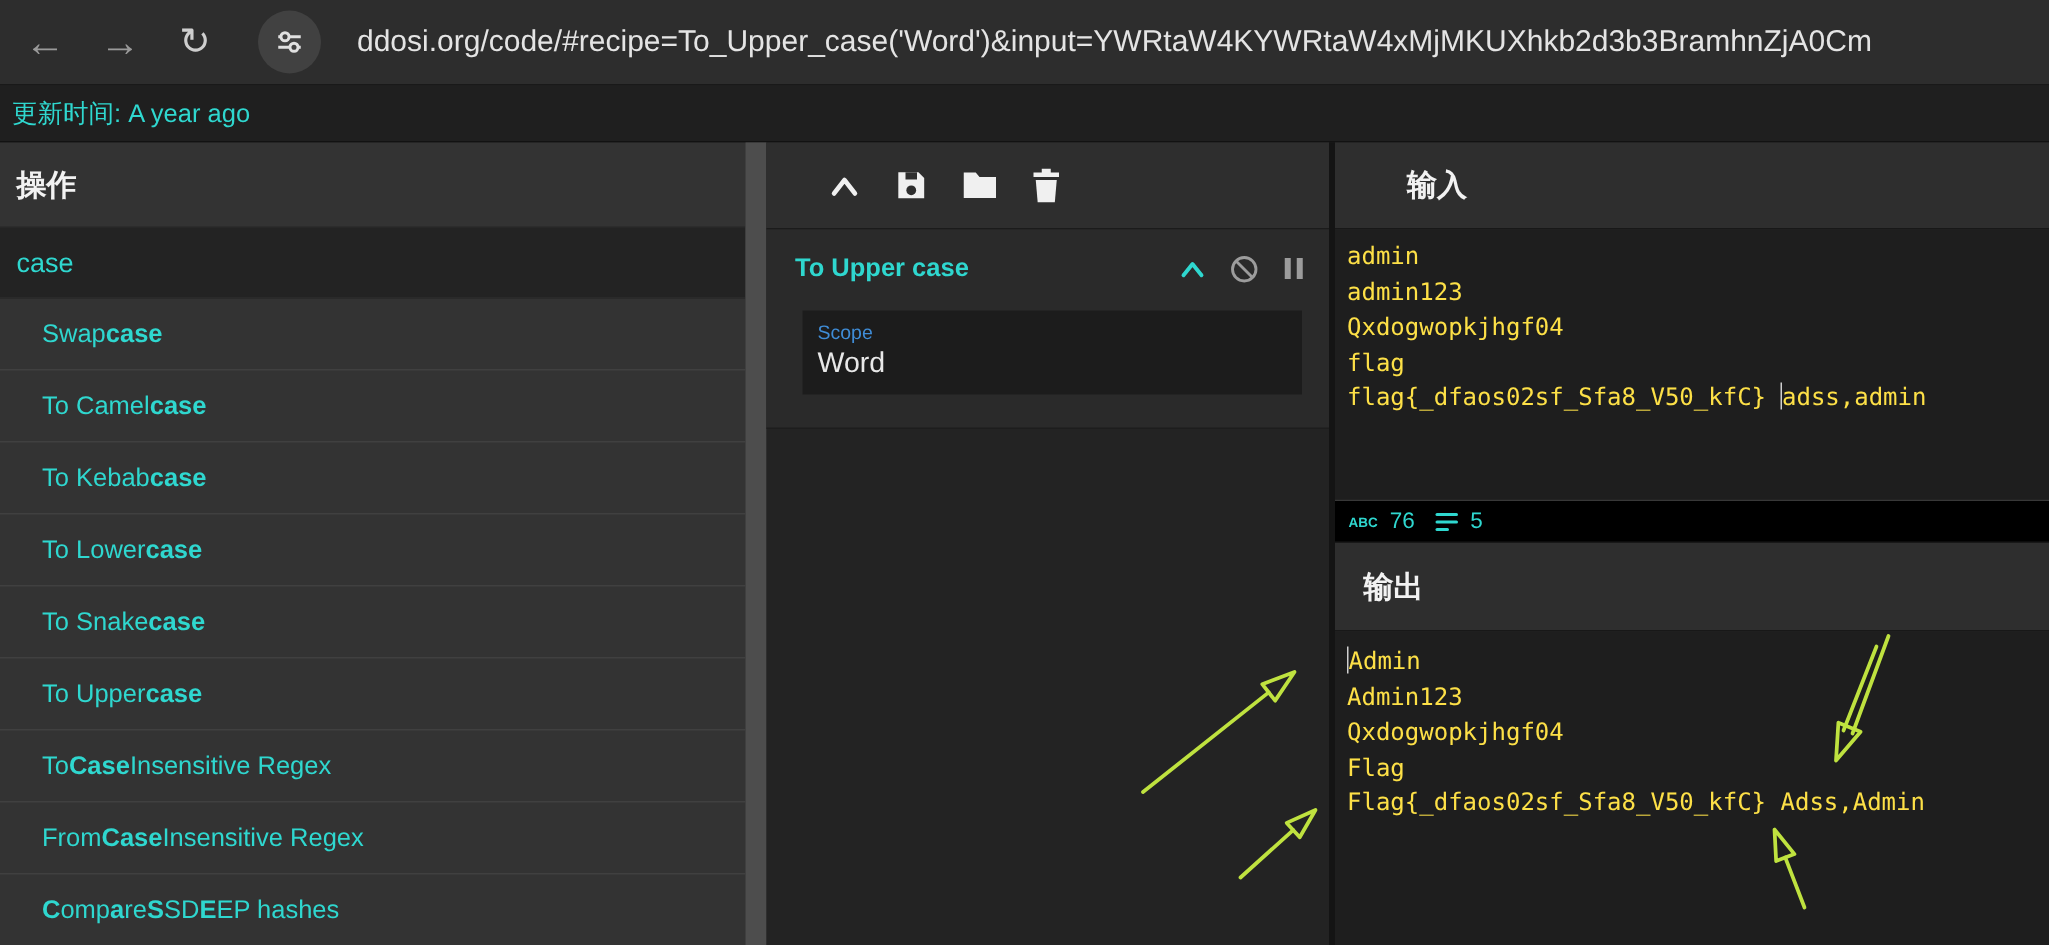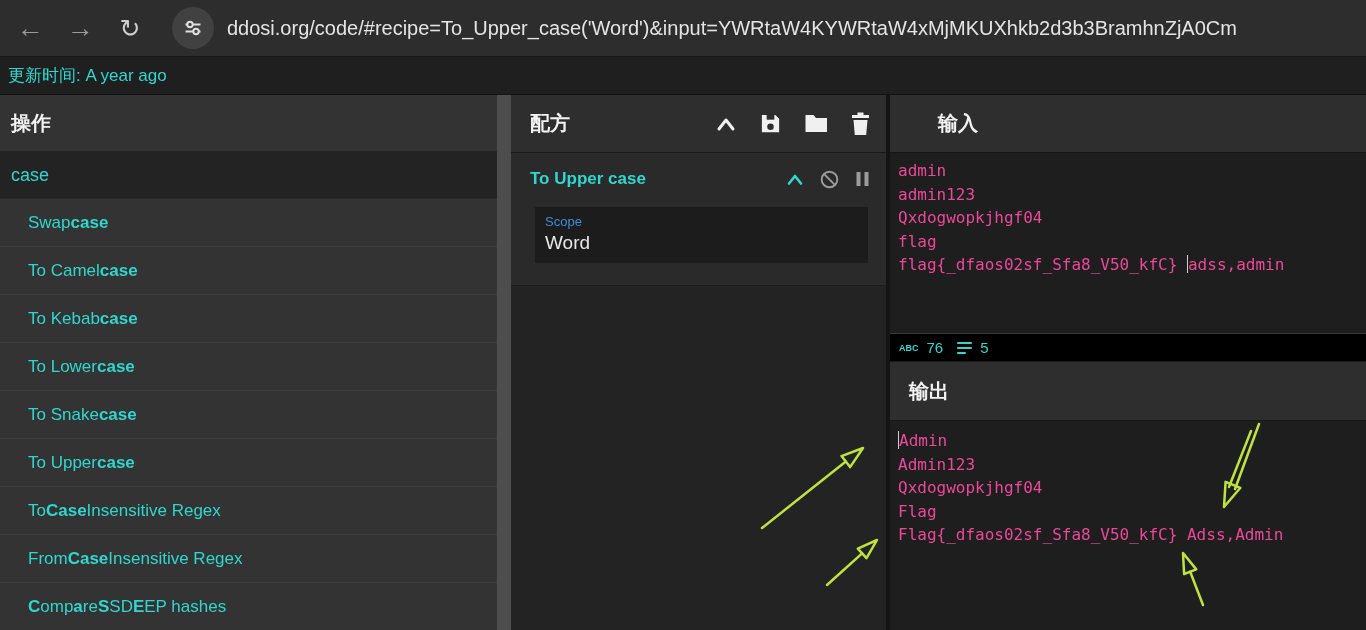--- a/index.html
+++ b/index.html
@@ -9,21 +9,21 @@
     --accent:#2fd7cf;--arrow:#bfe23f;--arglabel:#3f8cd6;
   }
   
   .browser-bar{position:absolute;top:0;left:0;right:0;height:57px;background:#2d2d2d;
     display:flex;align-items:center;border-bottom:1px solid #191919;box-sizing:border-box;}
   .nav-btn{width:40px;height:40px;display:flex;align-items:center;justify-content:center;
     font-size:27px;color:#9a9a9a;margin-left:10px;border-radius:50%;}
   .nav-btn.reload{color:#cecece;font-size:25px;}
   .site-chip{width:42px;height:42px;border-radius:50%;background:#414141;display:flex;
     align-items:center;justify-content:center;margin-left:22px;}
-  .url-text{margin-left:13px;font-size:20px;color:#e4e4e4;white-space:nowrap;overflow:hidden;flex:1;}
+  .url-text{margin-left:24px;font-size:20px;color:#e4e4e4;white-space:nowrap;overflow:hidden;flex:1;}
   
   .page-header{position:absolute;top:57px;left:0;right:0;height:38px;background:#1f1f1f;
     display:flex;align-items:center;justify-content:space-between;padding:0 8px;
     box-sizing:border-box;border-bottom:1px solid #121212;}
   .site-link{color:var(--accent);font-size:17px;text-decoration:underline;cursor:pointer;}
   .updated{color:var(--accent);font-size:17px;white-space:nowrap;}
   
   .ops-panel{position:absolute;top:95px;left:0;width:497px;bottom:0;background:#333;overflow:hidden;}
   .ops-header{height:57px;display:flex;align-items:center;padding-left:11px;color:#f2f2f2;
     font-size:20px;font-weight:bold;box-sizing:border-box;border-bottom:1px solid #272727;}
@@ -50,21 +50,21 @@
   .arg-box{margin:2px 18px 0 24px;background:#1c1c1c;padding:7px 10px 9px 10px;cursor:pointer;}
   .arg-label{color:var(--arglabel);font-size:13px;}
   .arg-value{color:#e8e8e8;font-size:19px;margin-top:3px;}
   
   .io-divider{position:absolute;top:95px;left:886px;width:4px;bottom:0;background:#141414;}
   .io-panel{position:absolute;top:95px;left:890px;right:0;bottom:0;background:#1e1e1e;}
   .io-header{background:#2e2e2e;display:flex;align-items:center;padding-left:19px;
     color:#f2f2f2;font-weight:bold;font-size:20px;box-sizing:border-box;}
   .input-header{height:58px;border-bottom:1px solid #181818;padding-left:48px;}
   .mono-area{font-family:"DejaVu Sans Mono","Liberation Mono",monospace;font-size:16px;
-    line-height:23.5px;color:#ec4899;white-space:pre;overflow:hidden;padding:6px 0 0 8px;
+    line-height:23.5px;color:#fde047;white-space:pre;overflow:hidden;padding:6px 0 0 8px;
     box-sizing:border-box;cursor:text;}
   .input-content{height:180px;}
   .input-footer{height:29px;background:#000000;border-top:1px solid #383838;
     border-bottom:1px solid #181818;display:flex;align-items:center;padding-left:9px;
     box-sizing:border-box;color:var(--accent);}
   .abc-ic{font-size:9px;font-weight:bold;letter-spacing:0;color:var(--accent);}
   .cnt{font-size:15px;margin:0 14px 0 8px;}
   .lines-ic{display:inline-flex;flex-direction:column;gap:3px;}
   .lines-ic i{display:block;height:2px;background:var(--accent);border-radius:1px;}
   .lines-ic i:nth-child(1){width:15px;}
@@ -149,21 +149,20 @@
         <span>EP hashes</span>
       </div>
     </div>
 </div>
 <div class="ops-scrollbar">
   <div class="thumb"></div>
 </div>
 
 <div class="recipe-panel">
   <div class="recipe-header">
-    <span class="recipe-title">配方</span>
     <span class="hicon">
       <svg width="22" height="16" viewBox="0 0 22 16">
         <polyline points="4,13 11,4 18,13" fill="none" stroke="#f0f0f0" stroke-width="3" stroke-linecap="round" stroke-linejoin="round"></polyline>
       </svg>
     </span>
     <span class="hicon">
       <svg width="23" height="23" viewBox="0 0 24 24">
         <path d="M3 3 h14 l4 4 v14 H3 Z" fill="#f0f0f0"></path>
         <rect x="8" y="3" width="8" height="5" fill="#2e2e2e"></rect>
         <circle cx="12" cy="15.5" r="3.4" fill="#2e2e2e"></circle>

